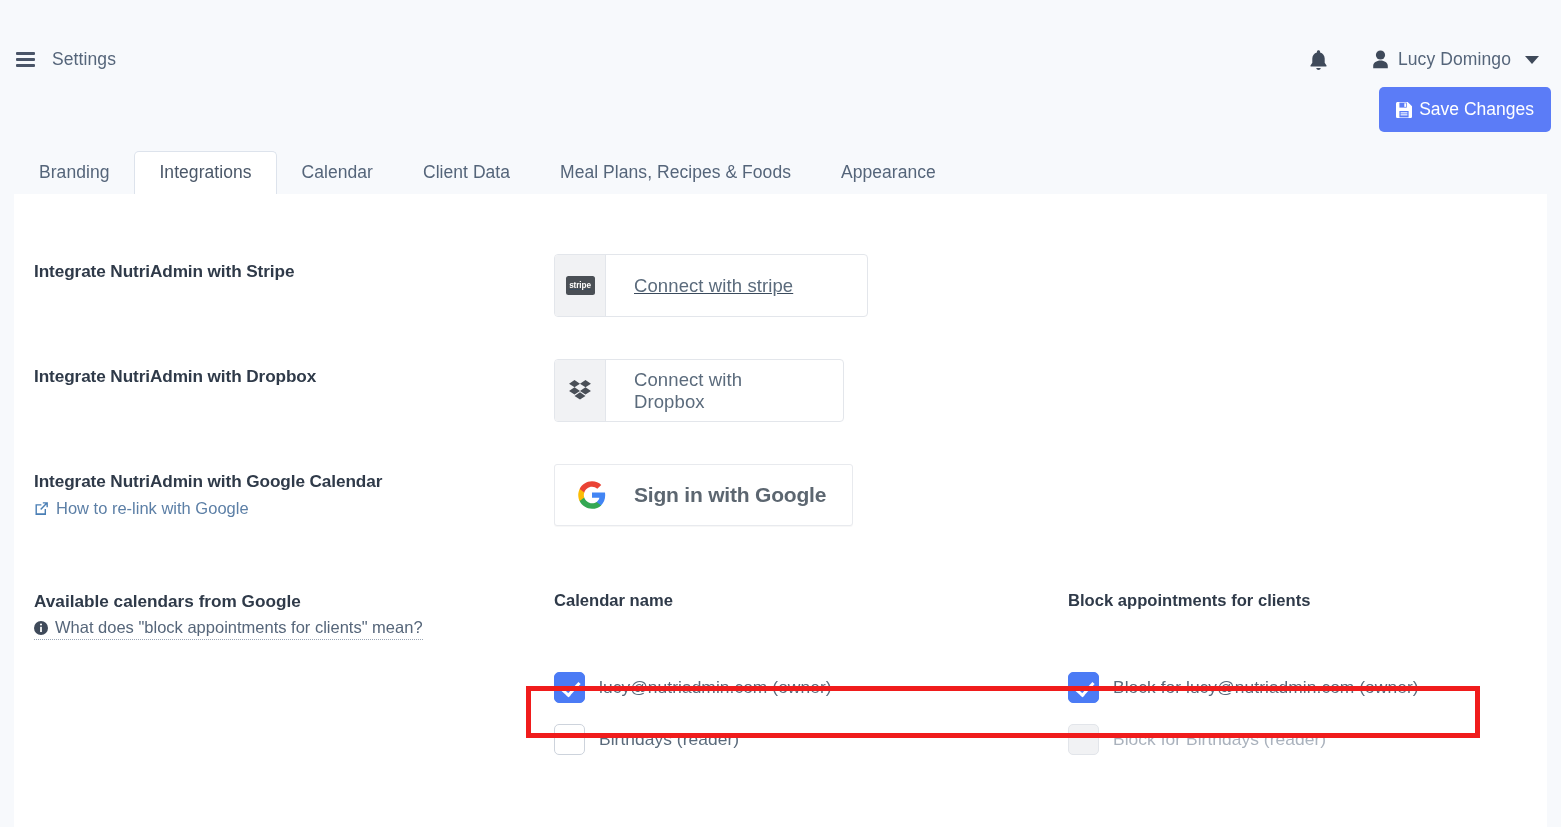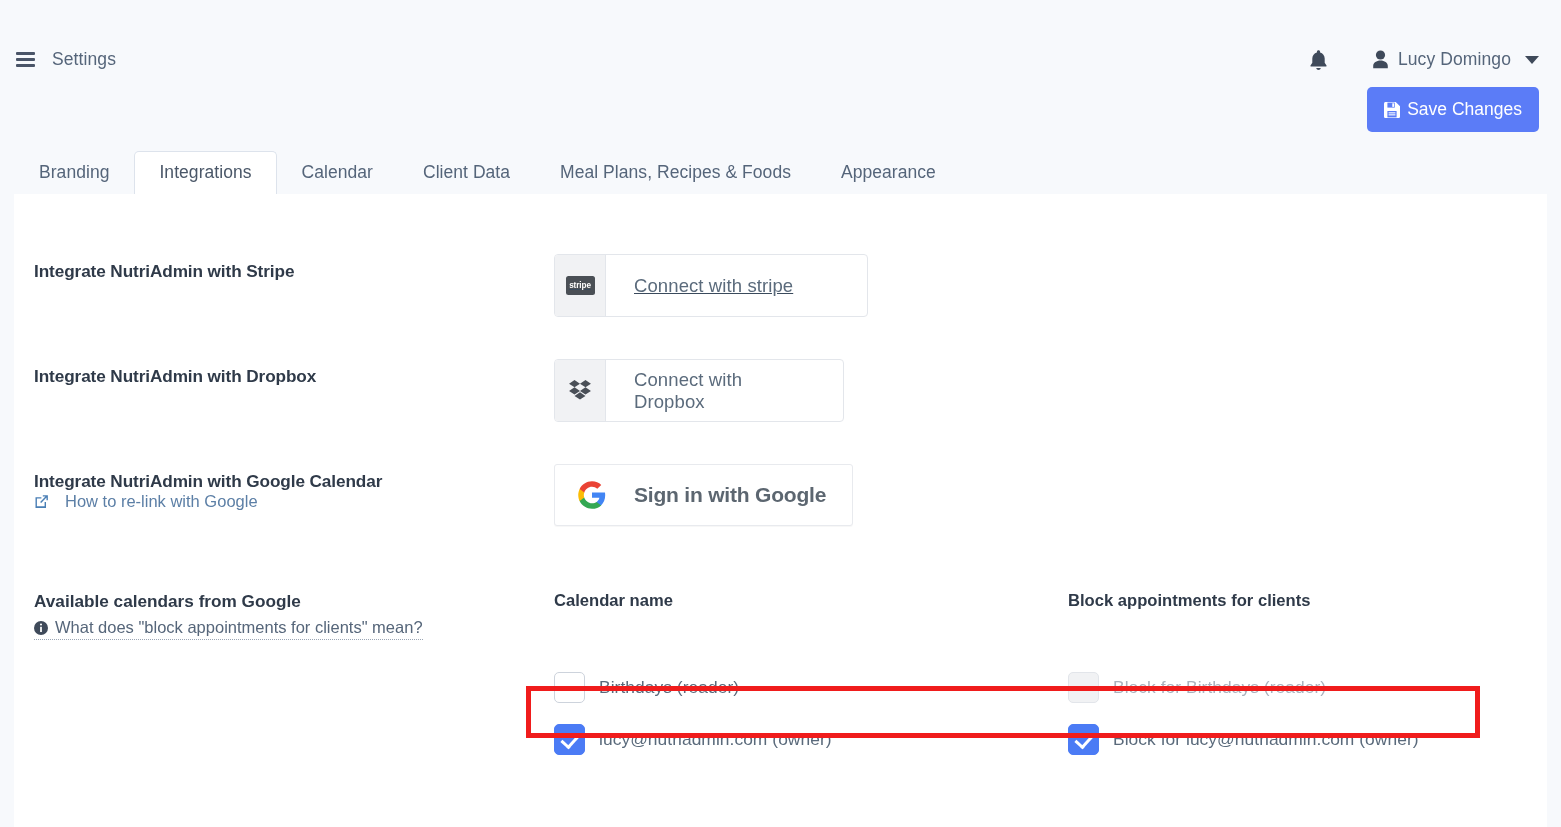--- a/index.html
+++ b/index.html
@@ -87,21 +87,21 @@
     border-top: 8px solid #3f4a5a;
   }
 
   
   .save-row {
     height: 58px;
     position: relative;
   }
   .save-btn {
     position: absolute;
-    right: 22px;
+    right: 10px;
     top: 4px;
     height: 45px;
     background: #5b7cf7;
     border: none;
     border-radius: 5px;
     color: #fff;
     font-family: "Liberation Sans", sans-serif;
     font-size: 17.5px;
     padding: 0 17px;
     display: flex;
@@ -171,25 +171,26 @@
     flex: none;
     padding-top: 7px;
   }
   .row-label .title {
     font-size: 17.2px;
     font-weight: bold;
     color: #2f3a49;
     letter-spacing: -.1px;
   }
   .row-label .sublink {
+    margin-top: 7px;
     font-size: 16.5px;
     color: #5c7fa6;
     display: flex;
     align-items: center;
-    gap: 16px;
+    gap: 7px;
     cursor: pointer;
   }
 
   
   .provider-btn {
     display: flex;
     align-items: stretch;
     border: 1px solid #e3e6eb;
     border-radius: 4px;
     background: #fff;
@@ -466,39 +467,39 @@
       </div>
       <div class="col-block">
         <div class="col-head">Block appointments for clients</div>
       </div>
     </div>
 
     <div class="cal-rows">
 
       <div class="cal-row">
         <div class="cal-cell name">
+          <div class="cb checked"></div>
+          <div class="cb-label">lucy@nutriadmin.com (owner)</div>
+        </div>
+        <div class="cal-cell block">
+          <div class="cb checked"></div>
+          <div class="cb-label">Block for lucy@nutriadmin.com (owner)</div>
+        </div>
+      </div>
+
+      <div class="cal-row">
+        <div class="cal-cell name">
           <div class="cb"></div>
           <div class="cb-label">Birthdays (reader)</div>
         </div>
         <div class="cal-cell block">
           <div class="cb disabled"></div>
           <div class="cb-label muted">Block for Birthdays (reader)</div>
         </div>
       </div>
 
-      <div class="cal-row">
-        <div class="cal-cell name">
-          <div class="cb checked"></div>
-          <div class="cb-label">lucy@nutriadmin.com (owner)</div>
-        </div>
-        <div class="cal-cell block">
-          <div class="cb checked"></div>
-          <div class="cb-label">Block for lucy@nutriadmin.com (owner)</div>
-        </div>
-      </div>
-
 
     </div>
   </div>
 
   <div class="highlight-box" style="left:512px; top:492px; width:954px; height:52px;"></div>
 
 </div>
 
 </body></html>

